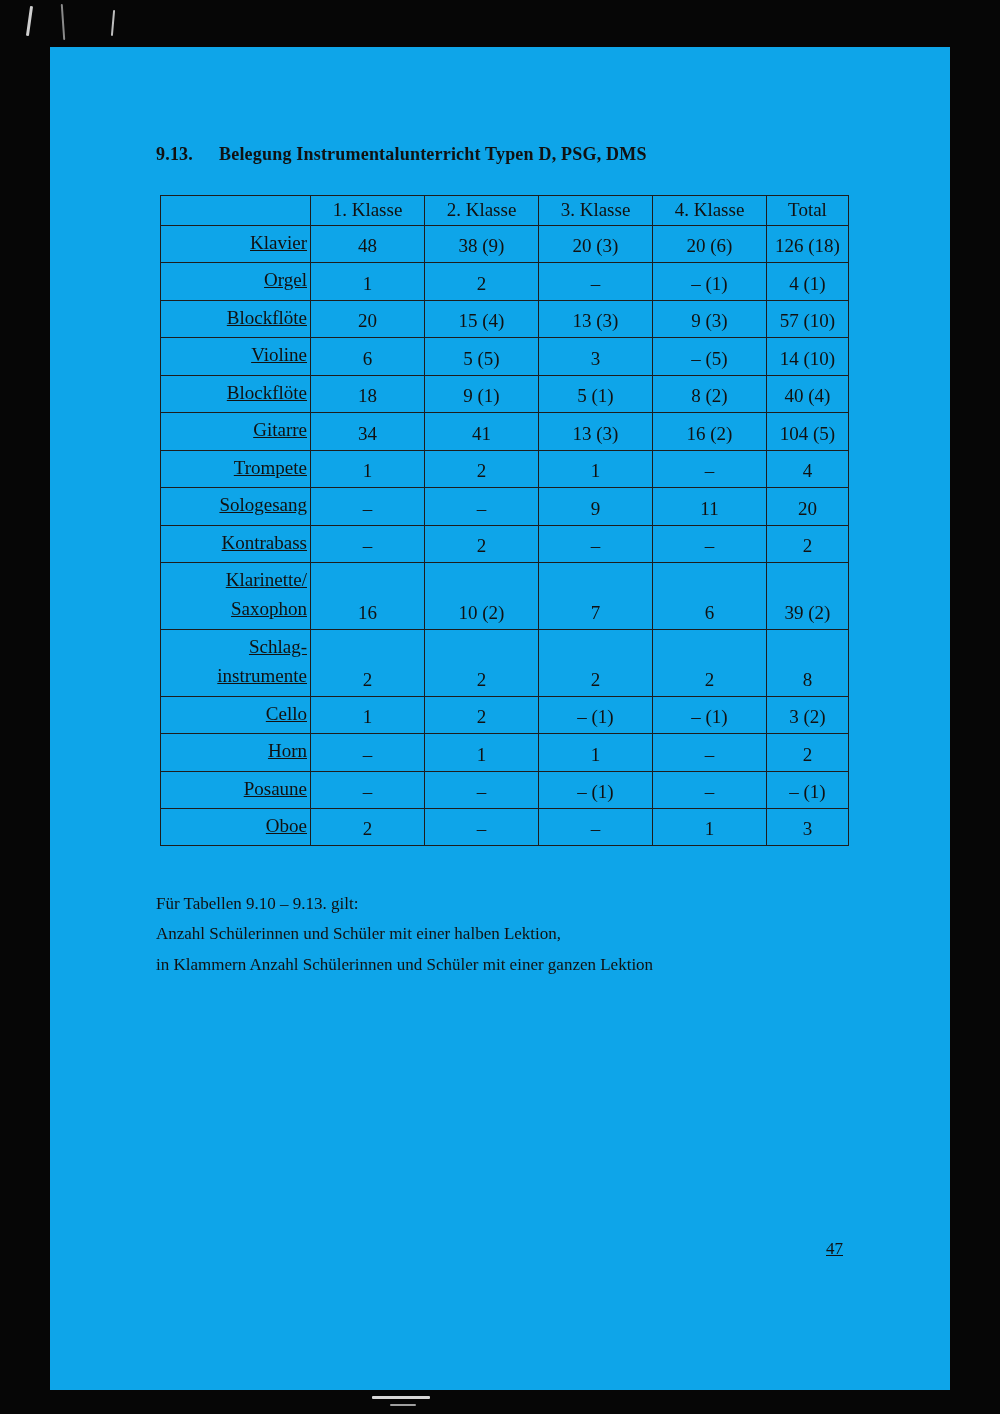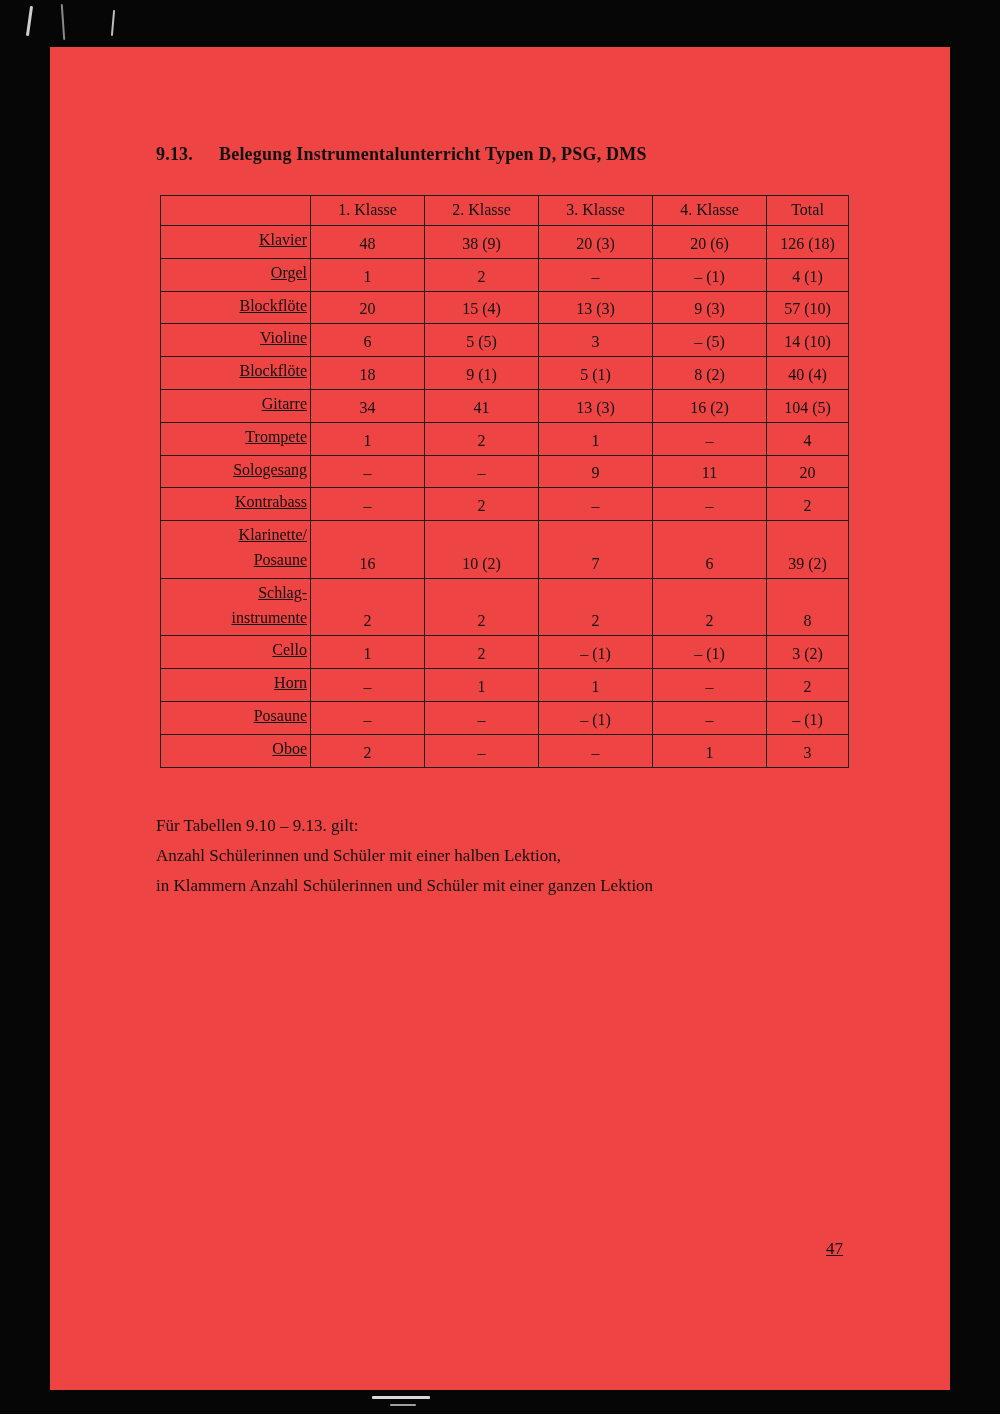--- a/index.html
+++ b/index.html
@@ -25,39 +25,39 @@
   .artifact-3 { left: 112px; top: 10px; width: 2px; height: 26px; transform: rotate(5deg);  background:#bdbdbd; }
   .artifact-4 { left: 372px; top: 1396px; width: 58px; height: 3px; background:#d8d8d8; }
   .artifact-5 { left: 390px; top: 1404px; width: 26px; height: 2px; background:#9f9f9f; }
 
   .page {
     position: absolute;
     left: 50px;
     top: 47px;
     width: 900px;
     height: 1343px;
-    background: #ef4444;
+    background: #0ea5e9;
     box-sizing: border-box;
   }
 
   .heading {
     margin: 97px 0 0 106px;
     font-size: 18px;
     font-weight: bold;
     letter-spacing: 0.2px;
     white-space: nowrap;
   }
   .heading .number { display: inline-block; margin-right: 26px; }
 
   table.data-table {
     border-collapse: collapse;
     margin: 30px 0 0 110px;
     width: 688px;
     table-layout: fixed;
-    font-size: 16px;
+    font-size: 19px;
   }
   table.data-table th,
   table.data-table td {
     border: 1px solid #1d1d1d;
     padding: 2px 3px 5px 3px;
     box-sizing: border-box;
   }
   table.data-table th {
     font-weight: normal;
     text-align: center;
@@ -196,21 +196,21 @@
         <tr>
           <td class="rowlabel">Kontrabass</td>
           <td class="value">–</td>
           <td class="value">2</td>
           <td class="value">–</td>
           <td class="value">–</td>
           <td class="value">2</td>
         </tr>
         <tr>
           <td class="rowlabel">Klarinette/
-Posaune</td>
+Saxophon</td>
           <td class="value">16</td>
           <td class="value">10 (2)</td>
           <td class="value">7</td>
           <td class="value">6</td>
           <td class="value">39 (2)</td>
         </tr>
         <tr>
           <td class="rowlabel">Schlag-
 instrumente</td>
           <td class="value">2</td>

